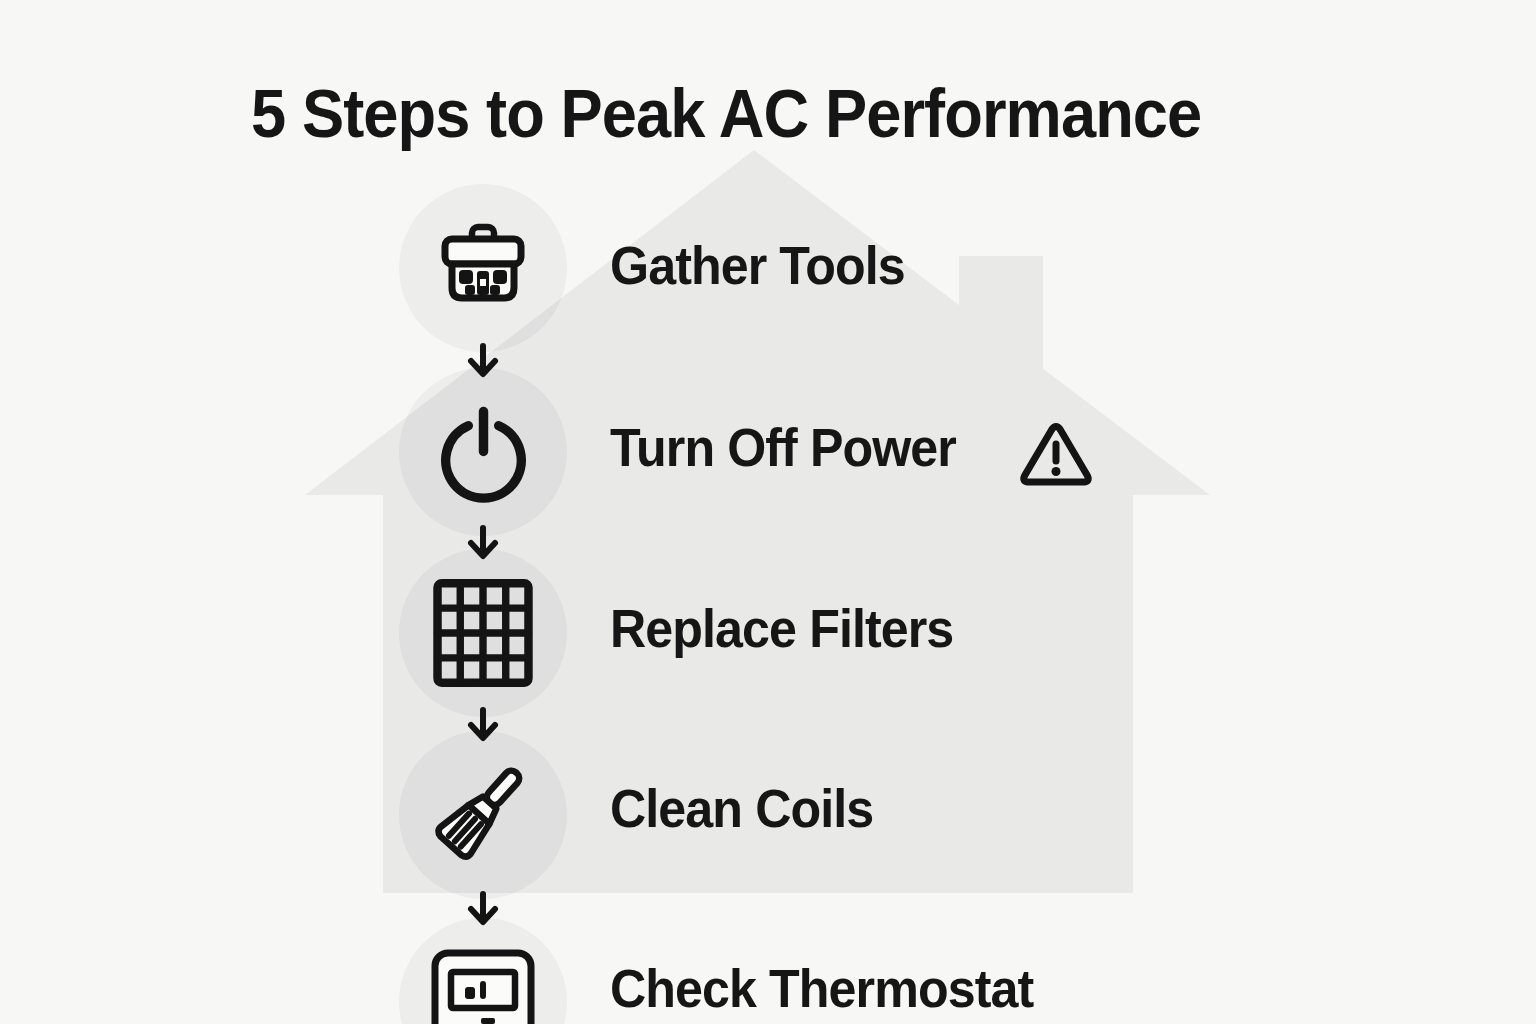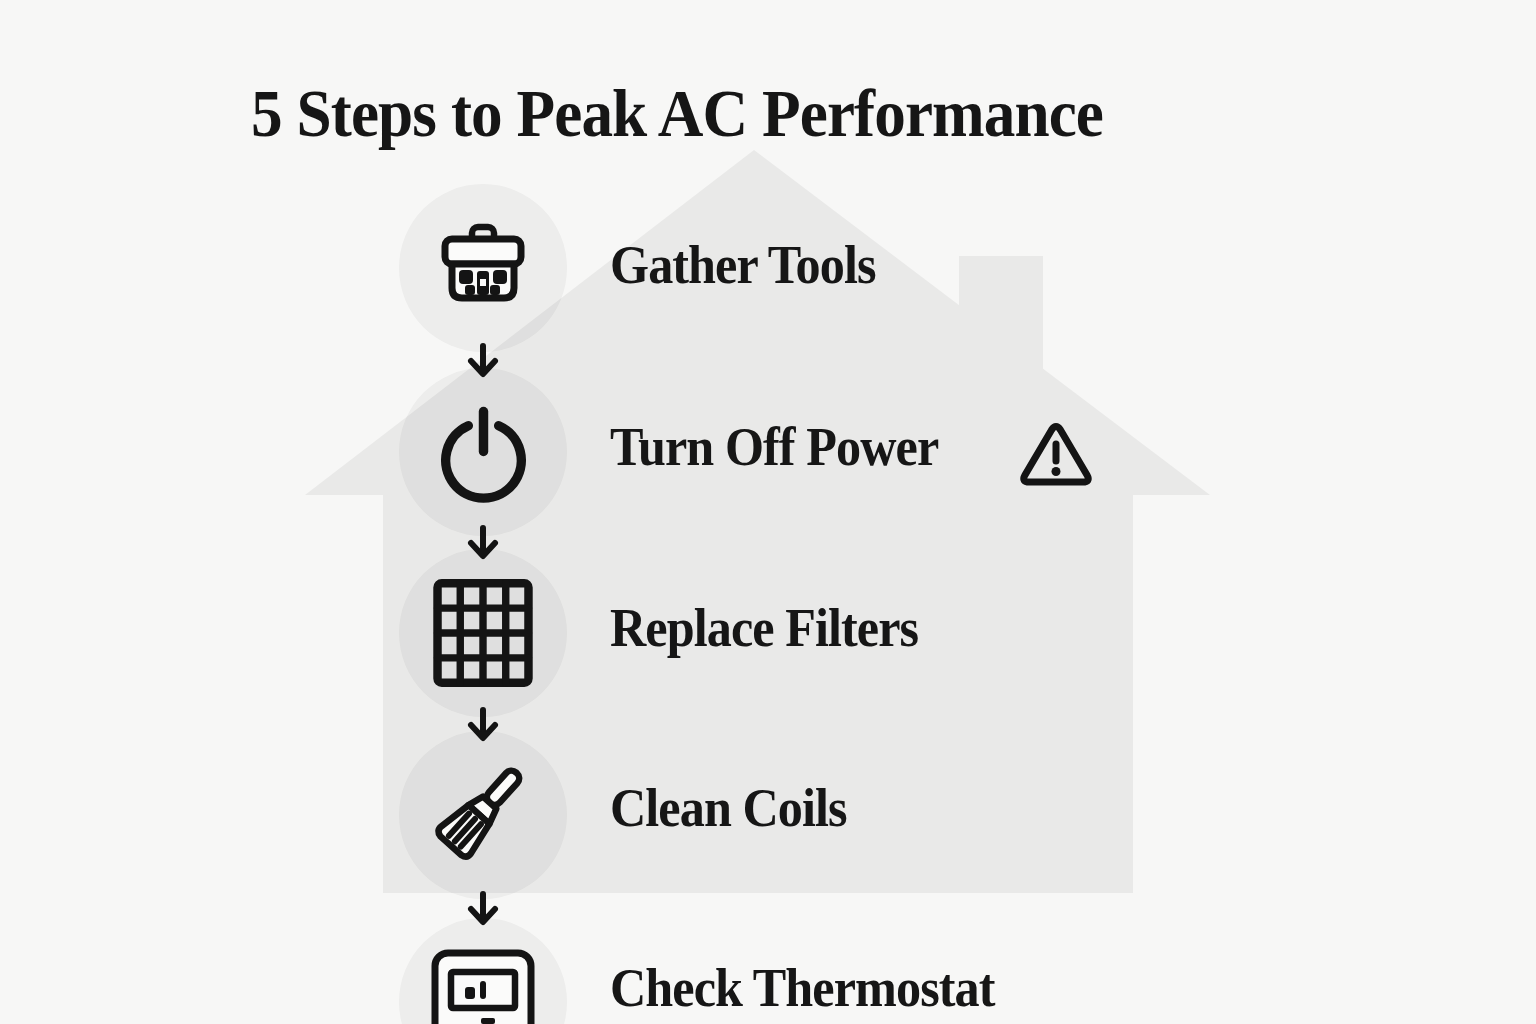--- a/index.html
+++ b/index.html
@@ -8,21 +8,21 @@
     --step-circle:rgba(20,20,20,0.042);
     --text:#161616;
     --icon-stroke:#141414;
     --icon-fill:#fbfbfa;
   }
   *{margin:0;padding:0;box-sizing:border-box;}
   html,body{background:#dddddd;}
   .canvas{
     position:relative;width:1536px;height:1024px;overflow:hidden;
     background:var(--page-background);
-    font-family:Liberation Serif, serif;
+    font-family:Liberation Sans, sans-serif;
   }
   .house{position:absolute;left:0;top:0;}
   .title{
     position:absolute;left:251px;top:74px;white-space:nowrap;
     font-size:68px;font-weight:bold;color:var(--text);
     letter-spacing:-1px;transform:scaleX(.93);transform-origin:left center;
   }
   .circle{position:absolute;left:399px;width:168px;height:168px;border-radius:50%;background:var(--step-circle);}
   .c1{top:184px}.c2{top:368px}.c3{top:549px}.c4{top:731px}.c5{top:918px}
   .icon{position:absolute;}

